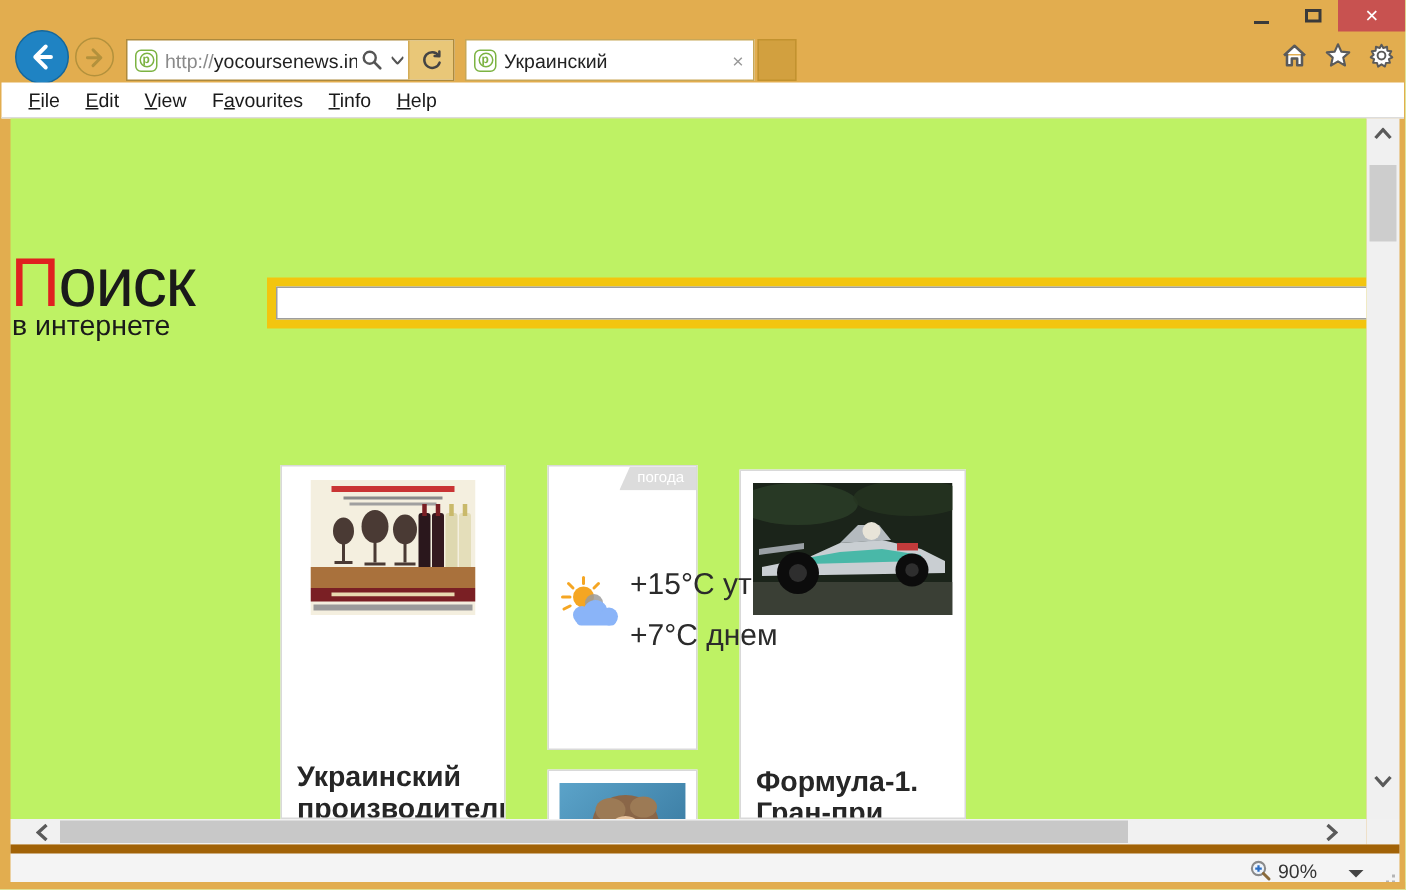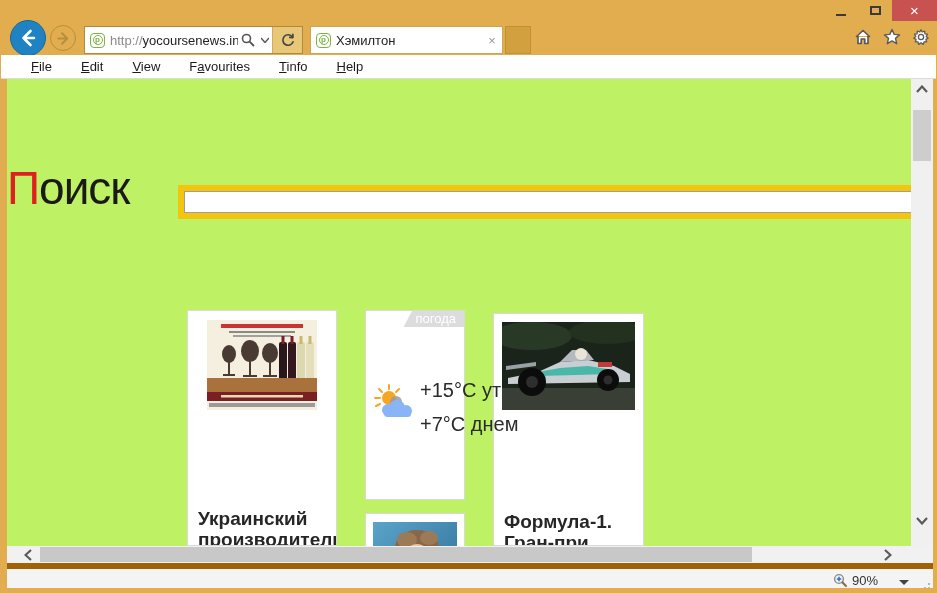--- a/index.html
+++ b/index.html
@@ -28,39 +28,39 @@
   .refresh-seg { flex:none; width:30px; height:26px; background:#e9c778; border-left:1px solid #d3ac57; display:flex; align-items:center; justify-content:center; cursor:pointer; }
   .tab { position:absolute; left:310px; top:4px; width:193px; height:28px; background:#fff; border:1px solid #c8a757; display:flex; align-items:center; }
   .tab-title { flex:1; font-size:13px; color:#222; white-space:nowrap; overflow:hidden; }
   .tab-close { flex:none; width:20px; text-align:center; color:#999; font-size:13px; cursor:pointer; }
   .newtab-stub { position:absolute; left:505px; top:4px; width:26px; height:28px; background:#d2a03f; border:1px solid #c2922f; cursor:pointer; }
   .chrome-icons { position:absolute; right:6px; top:5px; display:flex; gap:9px; }
   .chrome-icon { width:20px; height:20px; display:flex; align-items:center; justify-content:center; cursor:pointer; }
 
   
   .menubar { position:absolute; left:1px; top:55px; width:935px; height:24px; background:#fff; border-bottom:1px solid #dcdcdc; display:flex; align-items:center; padding-left:18px; gap:17px; font-size:13px; color:#1a1a1a; }
-  .menu-item { cursor:pointer;margin-left:12px; }
+  .menu-item { cursor:pointer; }
   .menu-key { text-decoration:underline; }
 
   
   .content { position:absolute; left:7px; top:79px; width:904px; height:467px; background:#bef264; overflow:hidden; }
   .logo { position:absolute; left:0px; top:88px; font-size:46px; line-height:42px; letter-spacing:-1px; color:#1a1a1a; }
   .logo-first { color:#e02020; }
   .logo-sub { position:absolute; left:1px; top:128px; font-size:19px; color:#1a1a1a; letter-spacing:0px; }
   .searchbox { position:absolute; left:171px; top:106px; width:762px; height:34px; background:#f3c50f; padding:6px; }
   .search-input { width:100%; height:100%; border:1px solid #9e9e9e; background:#fff; outline:none; font-size:14px; padding:0 6px; }
 
   .card { position:absolute; background:#fff; border:1px solid #d9d9d9; overflow:hidden; }
   .card-wine { left:180px; top:231px; width:150px; height:236px; }
   .card-weather { left:358px; top:231px; width:100px; height:190px; overflow:visible; }
   .card-f1 { left:486px; top:234px; width:151px; height:233px; }
   .card-person { left:358px; top:434px; width:100px; height:100px; }
   .headline { margin:197px 0 0 10px; width:140px; font-size:19px; line-height:21px; font-weight:bold; color:#262626; }
   .card-img-wrap { position:absolute; top:9px; left:19px; }
-  .weather-tab { position:absolute; top:0; right:0; height:16px; background:#dcdcdc; color:#fff; font-size:13px; line-height:16px; padding:0 8px 0 12px; clip-path:polygon(14% 0,100% 0,100% 100%,0 100%); }
+  .weather-tab { position:absolute; top:0; right:0; height:16px; background:#dcdcdc; color:#fff; font-size:10px; line-height:16px; padding:0 8px 0 12px; clip-path:polygon(14% 0,100% 0,100% 100%,0 100%); }
   .weather-icon { position:absolute; left:6px; top:72px; }
   .temps { position:absolute; left:413px; font-size:20px; color:#2b2b2b; white-space:nowrap; }
   .temp-morning { top:300px; }
   .temp-day { top:334px; }
   .f1-image { position:absolute; left:495px; top:243px; }
   .person-img-wrap { margin:8px 0 0 7px; }
 
   
   .vscroll { position:absolute; left:911px; top:79px; width:22px; height:467px; background:#f0f0f0; }
   .vscroll .arrow { position:absolute; left:0; width:22px; height:20px; display:flex; align-items:center; justify-content:center; cursor:pointer; }
@@ -131,21 +131,21 @@
             <path d="M13 4.5 A6 6 0 1 0 13.8 10" stroke="#444" stroke-width="1.9" fill="none" stroke-linecap="round"></path>
             <path d="M13.6 1.5 L13.6 5.2 L10 5" stroke="#444" stroke-width="1.9" fill="none" stroke-linecap="round" stroke-linejoin="round"></path>
           </svg>
       </span>
     </div>
 
     <div class="tab">
       <span class="favicon">
           <span class="favicon-inner">p</span>
         </span>
-      <span class="tab-title">Хэмилтон</span>
+      <span class="tab-title">Украинский</span>
       <span class="tab-close">×</span>
     </div>
     <div class="newtab-stub"></div>
 
     <div class="chrome-icons">
       <span class="chrome-icon">
         <svg width="18" height="18" viewBox="0 0 18 18">
             <path d="M2 9 L9 2.5 L16 9 M4 8 L4 15.5 L7.2 15.5 L7.2 11 L10.8 11 L10.8 15.5 L14 15.5 L14 8" stroke="#5a5a5a" stroke-width="1.7" fill="#fff" stroke-linejoin="round"></path>
           </svg>
       </span>
@@ -167,20 +167,21 @@
     <span class="menu-item"><span></span><span class="menu-key">F</span><span>ile</span></span>
     <span class="menu-item"><span></span><span class="menu-key">E</span><span>dit</span></span>
     <span class="menu-item"><span></span><span class="menu-key">V</span><span>iew</span></span>
     <span class="menu-item"><span>F</span><span class="menu-key">a</span><span>vourites</span></span>
     <span class="menu-item"><span></span><span class="menu-key">T</span><span>info</span></span>
     <span class="menu-item"><span></span><span class="menu-key">H</span><span>elp</span></span>
   </div>
 
   <div class="content">
     <div class="logo"><span class="logo-first">П</span><span>оиск</span></div>
+    <div class="logo-sub">в интернете</div>
 
     <div class="searchbox">
       <input class="search-input" type="text" value="" style="">
     </div>
 
     <div class="card card-wine">
       <div class="card-img-wrap">
         <svg width="110" height="90" viewBox="0 0 110 90">
           <rect width="110" height="90" fill="#f4efdf"></rect>
           <rect x="14" y="4" width="82" height="4" fill="#c93434"></rect>

